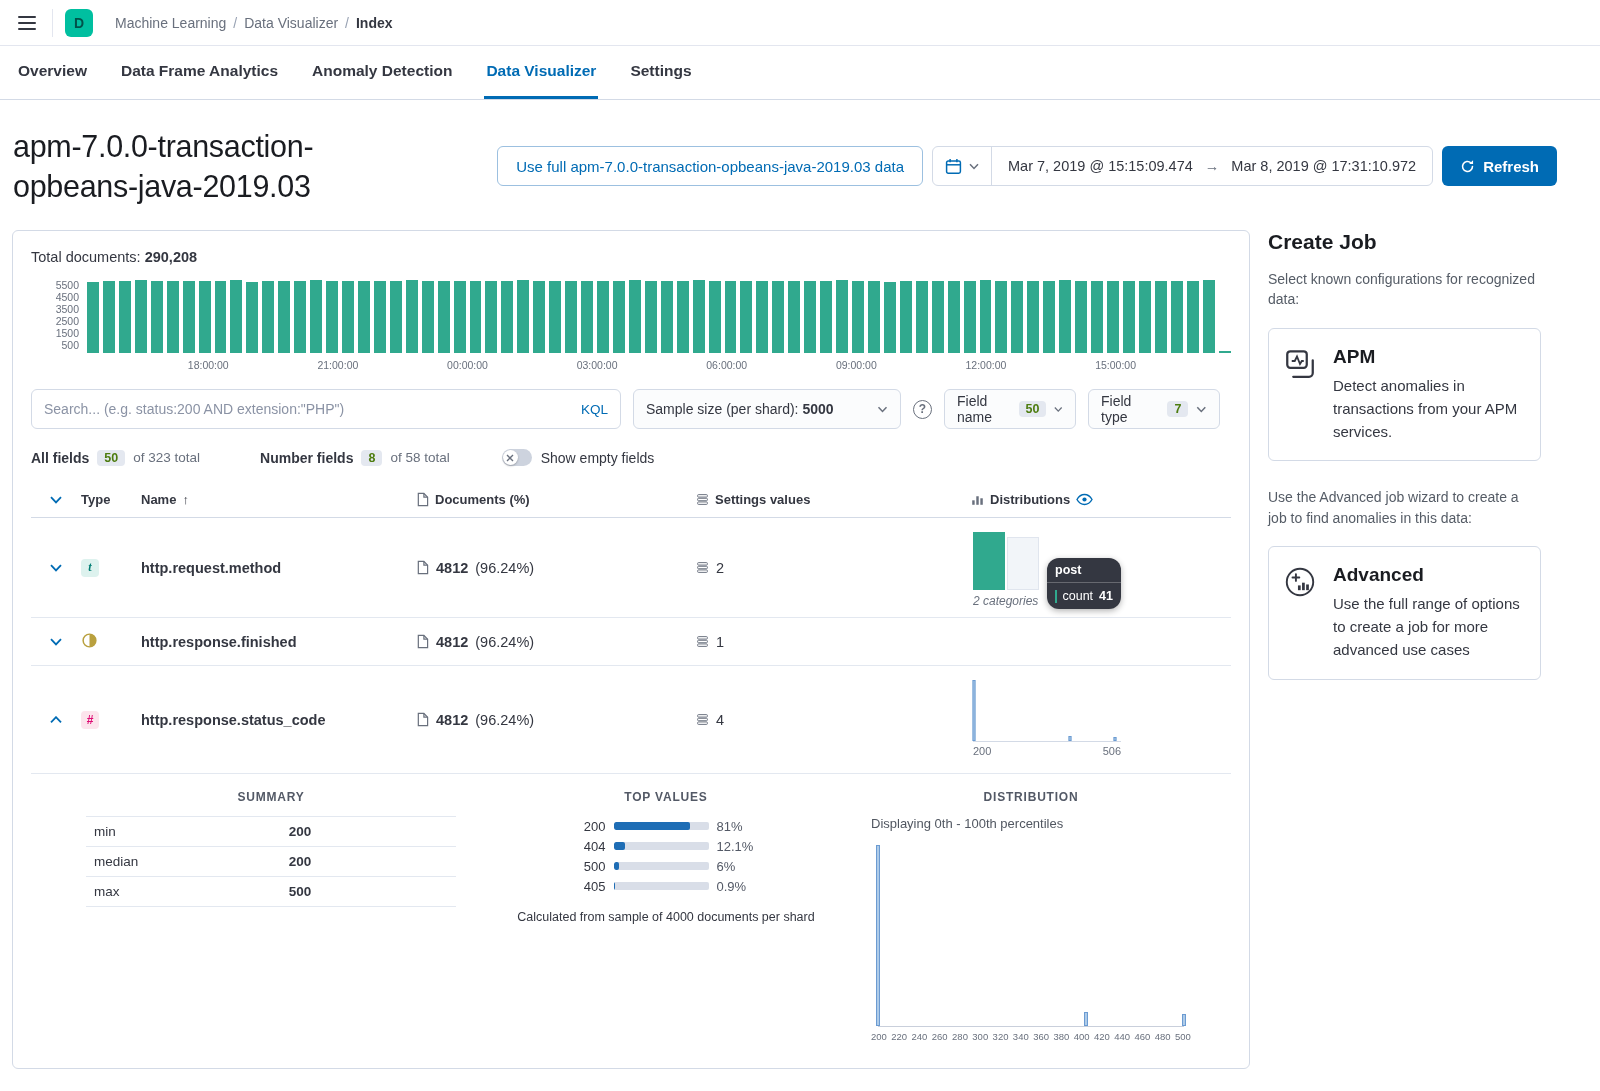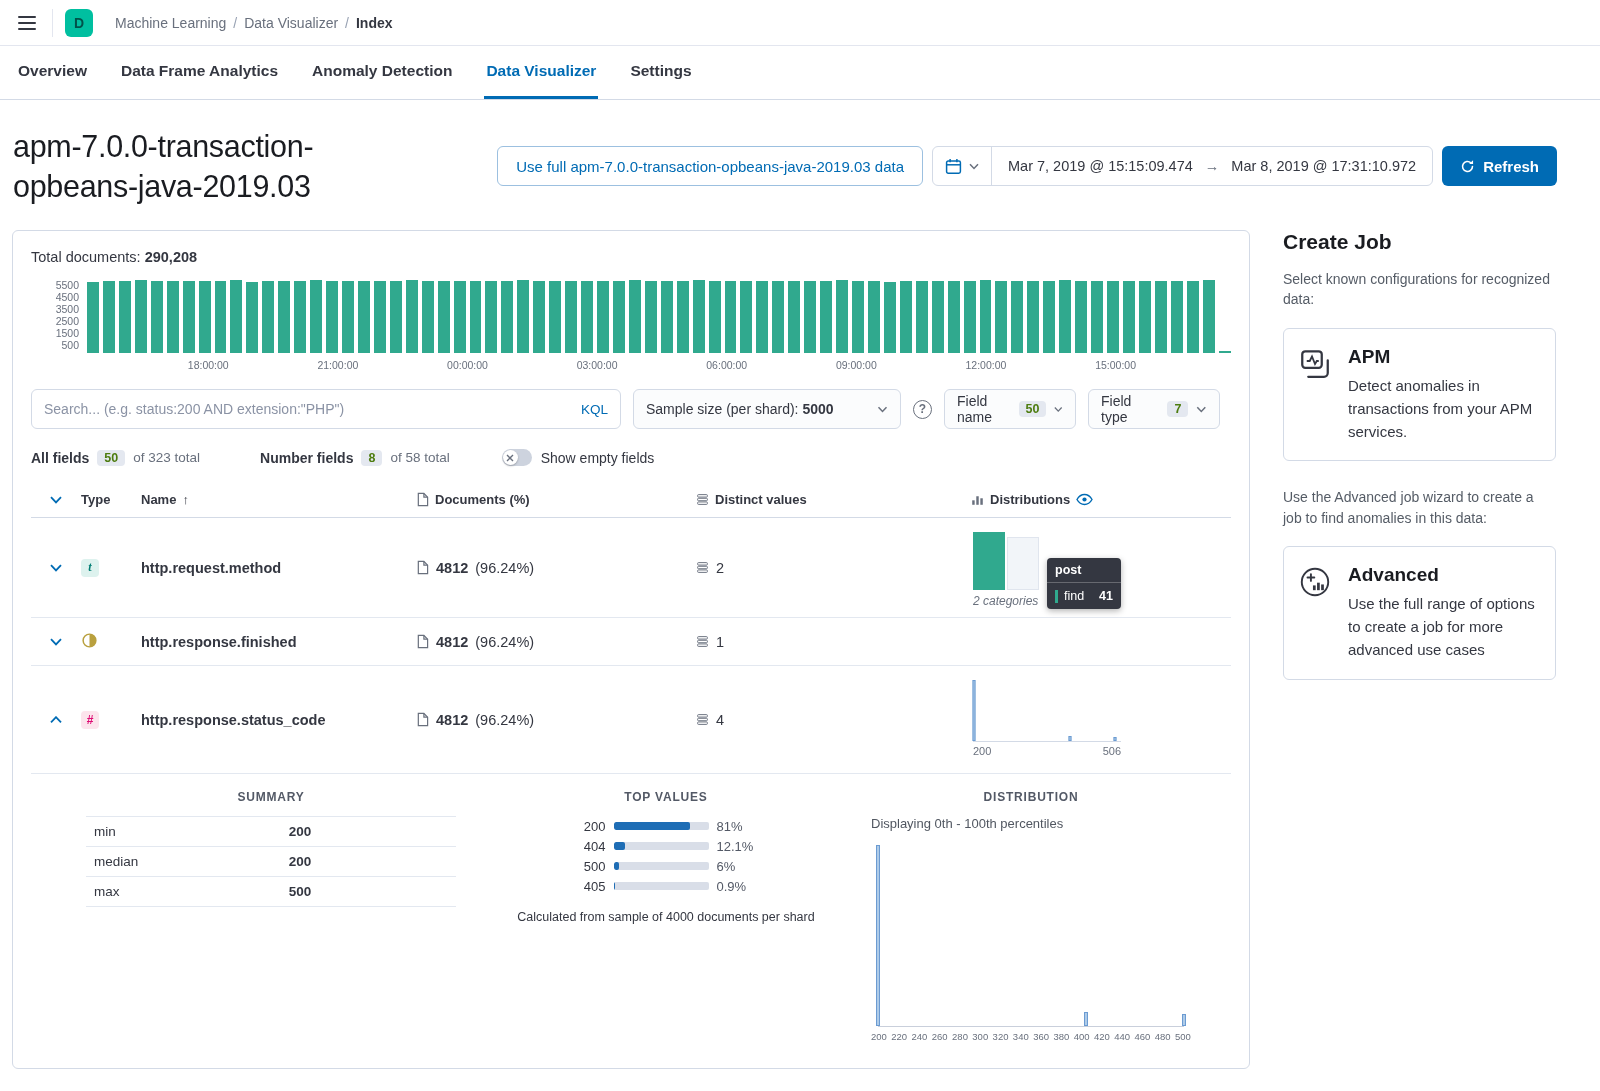--- a/index.html
+++ b/index.html
@@ -28,21 +28,21 @@
   .datepicker{height:40px;border:1px solid #D3DAE6;border-radius:6px;display:flex;align-items:center;background:#fff}
   .dp-cal{display:flex;align-items:center;gap:7px;padding:0 12px;height:100%;border-right:1px solid #D3DAE6;cursor:pointer}
   .dp-dates{display:flex;align-items:center;gap:12px;padding:0 16px;font-size:14.5px;color:#343741}
   .dp-date{cursor:pointer}
   .dp-arrow{color:#69707D}
   .refresh-btn{height:40px;padding:0 18px;border:none;border-radius:6px;background:#006BB4;color:#fff;font-size:15px;font-weight:600;display:flex;align-items:center;gap:8px;cursor:pointer;font-family:inherit}
 
   
   .main{display:flex;margin-top:24px;align-items:flex-start}
   .panel{margin-left:12px;width:1238px;height:839px;border:1px solid #D3DAE6;border-radius:6px;padding:18px;overflow:hidden;background:#fff}
-  .sidebar{width:273px;margin-left:33px}
+  .sidebar{width:273px;margin-left:18px}
 
   
   .total-docs{font-size:14.5px}
   .total-docs b{font-weight:700}
   .doc-chart{display:flex;margin-top:12px}
   .doc-yaxis{width:56px;height:76px;display:flex;flex-direction:column;justify-content:space-between;align-items:flex-end;padding:2px 8px 2px 0;font-size:10.5px;color:#69707D}
   .doc-plot{flex:1;height:76px;display:flex;align-items:flex-end;gap:4px;cursor:crosshair}
   .doc-bar{flex:1;background:#30A98E;min-height:1px}
   .doc-xaxis{position:relative;height:18px;margin-left:56px;font-size:10.5px;color:#69707D}
   .doc-xaxis .xlab{position:absolute;top:6px;transform:translateX(-50%)}
@@ -87,21 +87,21 @@
   .docs-cell b{font-weight:700}
   .docs-pct{color:#343741}
 
   
   .dist-cell{position:relative;height:100%}
   .minicat{position:absolute;left:2px;top:14px;width:72px}
   .minicat-bars{display:flex;align-items:flex-end;gap:2px;height:58px}
   .mb1{width:32px;height:100%;background:#30A98E}
   .mb2{width:32px;height:92%;background:#F2F5F9;border:1px solid #E0E5EE}
   .minicat-cap{font-size:12px;font-style:italic;color:#69707D;margin-top:4px;white-space:nowrap}
-  .cht-tooltip{position:absolute;left:76px;top:40px;width:74px;background:#343741;border-radius:4px;color:#fff;font-size:12.5px;box-shadow:0 2px 6px rgba(0,0,0,.3);z-index:10}
+  .cht-tooltip{position:absolute;left:76px;top:40px;width:74px;background:#343741;border-radius:12px;color:#fff;font-size:12.5px;box-shadow:0 2px 6px rgba(0,0,0,.3);z-index:10}
   .tt-title{padding:5px 8px;font-weight:700;border-bottom:1px solid rgba(255,255,255,.25)}
   .tt-row{display:flex;align-items:center;gap:6px;padding:6px 8px}
   .tt-swatch{width:3px;height:13px;background:#30A98E}
   .tt-val{margin-left:auto;font-weight:700}
 
   
   .minihist{position:absolute;left:2px;top:14px;width:148px}
   .mh-plot{position:relative;height:62px;border-bottom:1px solid #D3DAE6}
   .mh-bar{position:absolute;bottom:0;width:3px;background:#AECBE8;border:1px solid #6B9BD2;transform:translateX(-50%)}
   .mh-labels{display:flex;justify-content:space-between;font-size:11px;color:#69707D;margin-top:3px}
@@ -368,21 +368,21 @@
               <path d="M8.5 1.5 v4 h4" fill="none" stroke="#69707D" stroke-width="1.3"></path>
             </svg>
           <span>Documents (%)</span>
         </div>
         <div class="hcell">
           <svg width="13" height="13" viewBox="0 0 16 16">
               <rect x="2" y="2" width="12" height="3" rx="1" fill="none" stroke="#69707D" stroke-width="1.2"></rect>
               <rect x="2" y="6.5" width="12" height="3" rx="1" fill="none" stroke="#69707D" stroke-width="1.2"></rect>
               <rect x="2" y="11" width="12" height="3" rx="1" fill="none" stroke="#69707D" stroke-width="1.2"></rect>
             </svg>
-          <span>Distinct values</span>
+          <span>Settings values</span>
         </div>
         <div class="hcell">
           <svg width="13" height="13" viewBox="0 0 16 16">
               <rect x="1.5" y="9" width="3" height="5.5" fill="#69707D"></rect>
               <rect x="6.5" y="4" width="3" height="10.5" fill="#69707D"></rect>
               <rect x="11.5" y="6.5" width="3" height="8" fill="#69707D"></rect>
             </svg>
           <span>Distributions</span>
           <svg width="17" height="13" viewBox="0 0 17 13">
               <path d="M1 6.5 S3.8 1.5 8.5 1.5 S16 6.5 16 6.5 S13.2 11.5 8.5 11.5 S1 6.5 1 6.5 Z" fill="none" stroke="#006BB4" stroke-width="1.4"></path>
@@ -424,21 +424,21 @@
             <div class="minicat-bars">
                 <div class="mb1" style="height: 100%;"></div>
                 <div class="mb2" style="height: 92%;"></div>
               </div>
             <div class="minicat-cap">2 categories</div>
           </div>
           <div class="cht-tooltip">
             <div class="tt-title">post</div>
             <div class="tt-row">
               <span class="tt-swatch"></span>
-              <span>find</span>
+              <span>count</span>
               <span class="tt-val">41</span>
             </div>
           </div>
         </div>
       </div>
 
       <div class="trow short">
         <div style="text-align:center">
           <button class="chev-btn" style="margin:0 auto">
             <svg width="12" height="8" viewBox="0 0 12 8">

